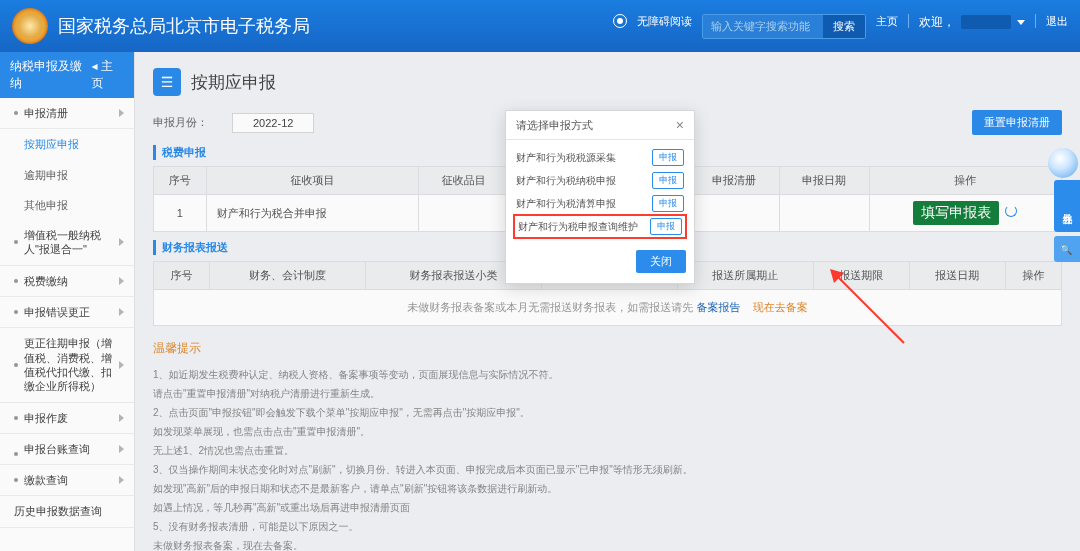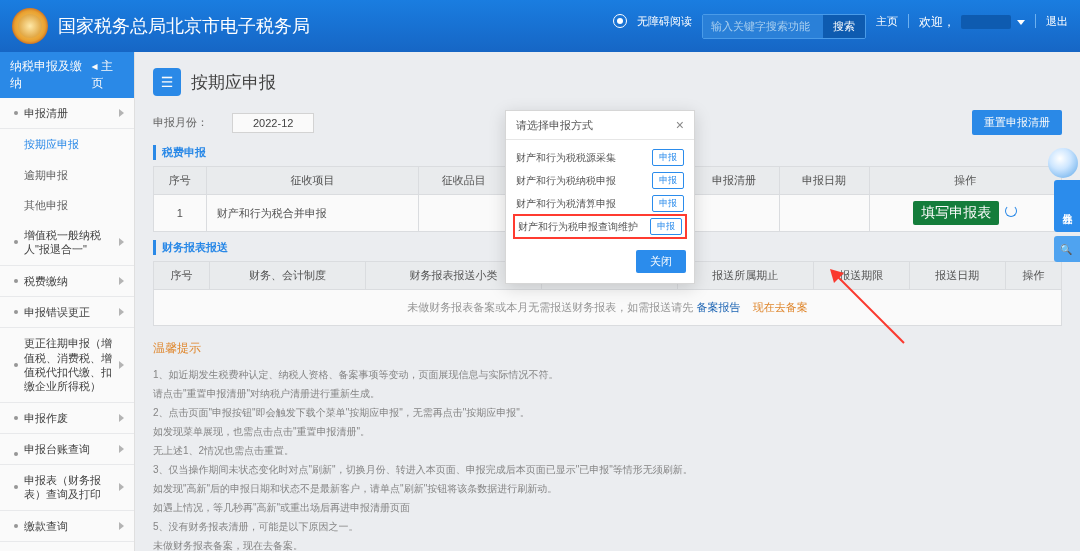--- a/index.html
+++ b/index.html
@@ -149,27 +149,20 @@
           <span style="display:flex;align-items:center">
             <span class="bulr"></span>
             <span>申报作废</span>
           </span>
           <span class="chev"></span>
         </div>
         <div class="side-item">
           <span style="display:flex;align-items:flex-end">
             <span class="bulr"></span>
             <span>申报台账查询</span>
-          </span>
-          <span class="chev"></span>
-        </div>
-        <div class="side-item">
-          <span style="display:flex;align-items:center">
-            <span class="bulr"></span>
-            <span>申报表（财务报表）查询及打印</span>
           </span>
           <span class="chev"></span>
         </div>
         <div class="side-item">
           <span style="display:flex;align-items:center">
             <span class="bulr"></span>
             <span>缴款查询</span>
           </span>
           <span class="chev"></span>
         </div>

